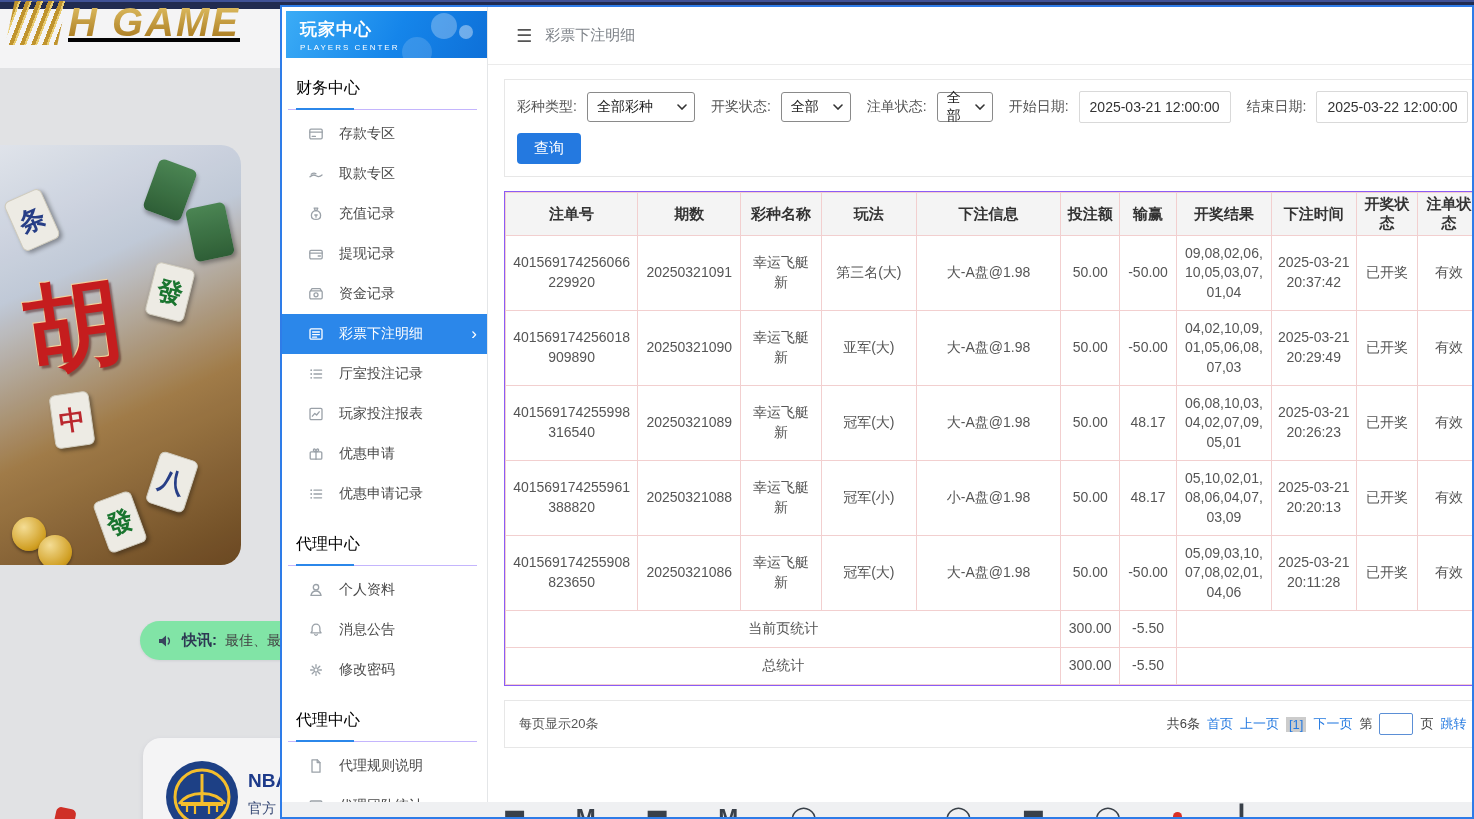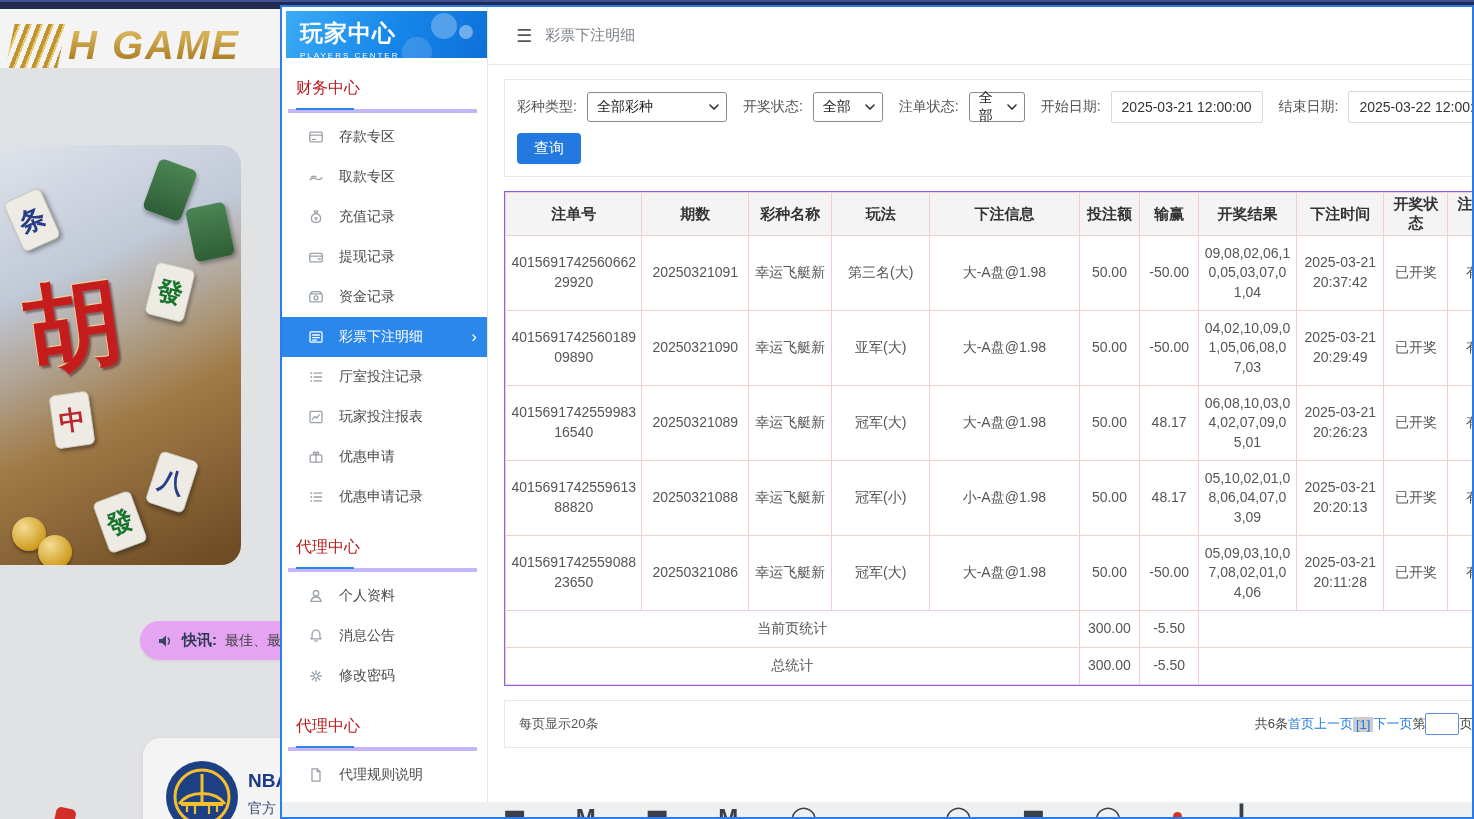--- a/index.html
+++ b/index.html
@@ -2,67 +2,67 @@
 <html><head>
 <meta charset="utf-8">
 <style>
   * { margin:0; padding:0; box-sizing:border-box; }
   html,body { width:1474px; height:819px; overflow:hidden; font-family:"Liberation Sans","DejaVu Sans",sans-serif; background:#ebecee; }
 
   
   .bg-page { position:absolute; inset:0; }
   .bg-topbar { position:absolute; left:0; top:0; width:100%; height:9px; background:#212c52; border-top:2px solid #41549b; }
   .bg-header { position:absolute; left:0; top:9px; width:100%; height:59px; background:#ffffff; }
-  .brand { position:absolute; left:10px; top:23px; display:flex; align-items:center; gap:6px; }
+  .brand { position:absolute; left:10px; top:0; display:flex; align-items:center; gap:6px;text-decoration:underline; }
   .brand-stripes { width:52px; height:44px; background:repeating-linear-gradient(100deg,#c99a2e 0 4px,#f3d472 4px 6px,transparent 6px 11px); transform:skewX(-12deg); }
   .brand-text { font-size:40px; font-weight:bold; font-style:italic; letter-spacing:2px;
     background:linear-gradient(#f0cf6d,#a87414); -webkit-background-clip:text; background-clip:text; color:transparent; }
   .bg-dim { position:absolute; inset:0; background:rgba(35,44,66,0.05); }
 
   
   .banner { position:absolute; left:0; top:145px; width:241px; height:420px; border-radius:0 20px 20px 0; overflow:hidden;
     background:linear-gradient(155deg,#e9edf4 0%,#c9d2e0 30%,#a78049 62%,#6e4a20 100%); }
   .tile { position:absolute; width:40px; height:54px; background:#f8f6ee; border:1px solid #d9d4c4; border-radius:6px;
     box-shadow:2px 3px 4px rgba(0,0,0,.35); display:flex; align-items:center; justify-content:center; font-size:26px; font-weight:bold; }
   .tile-back { position:absolute; width:40px; height:54px; background:linear-gradient(#4d8a55,#2f6236); border-radius:6px; box-shadow:2px 3px 4px rgba(0,0,0,.35); }
   .big-hu { position:absolute; left:26px; top:118px; font-size:96px; font-weight:bold; color:#ce1d1d;
     text-shadow:2px 3px 2px rgba(60,0,0,.45), -1px -1px 0 #ffd9a0; transform:rotate(-8deg); }
   .gold-coin { position:absolute; width:34px; height:34px; border-radius:50%; background:radial-gradient(circle at 35% 30%,#ffe79a,#d9a41f 70%,#9a6d08); box-shadow:0 2px 3px rgba(0,0,0,.4); }
 
   
-  .ticker { position:absolute; left:140px; top:621px; height:39px; width:220px; background:#f0abfc; border-radius:20px;
+  .ticker { position:absolute; left:140px; top:621px; height:39px; width:220px; background:#86efac; border-radius:20px;
     display:flex; align-items:center; gap:8px; padding:0 16px; box-shadow:0 1px 3px rgba(0,0,0,.08); }
   .ticker-label { font-size:15px; font-weight:bold; color:#2e3a55; }
   .ticker-text { font-size:14px; color:#444; white-space:nowrap; }
 
   
   .nba-card { position:absolute; left:143px; top:738px; width:260px; height:110px; background:#ffffff; border-radius:18px;
     box-shadow:0 2px 6px rgba(0,0,0,.08); }
   .nba-logo { position:absolute; left:22px; top:22px; }
   .nba-title { position:absolute; left:105px; top:32px; font-size:19px; font-weight:bold; color:#1d3c8f; }
   .nba-sub { position:absolute; left:105px; top:62px; font-size:14px; color:#374a77; }
   .red-logo { position:absolute; left:55px; top:808px; width:20px; height:20px; background:#d93025; border-radius:5px; transform:rotate(12deg); }
 
   
   .modal { position:absolute; left:280px; top:5px; width:1194px; height:814px; background:#ffffff;
     border:2px solid #2e7ce8; display:flex; overflow:hidden; }
 
   
   .sidebar { width:206px; border-right:1px solid #e4e6e8; flex-shrink:0; background:#fff; }
   .side-head { position:relative; margin:4px 0 0 4px; height:47px; overflow:hidden; padding:7px 0 0 14px;
     background:linear-gradient(115deg,#3bacf6 0%,#1585ea 55%,#0e70d8 100%); color:#fff; }
-  .side-head .t1 { font-size:23px; font-weight:bold; letter-spacing:1px; }
+  .side-head .t1 { font-size:17px; font-weight:bold; letter-spacing:1px; }
   .side-head .t2 { font-size:8px; letter-spacing:2px; margin-top:2px; }
   .side-head .deco1, .side-head .deco2, .side-head .deco3 { position:absolute; border-radius:50%; background:rgba(255,255,255,.28); }
   .side-head .deco1 { width:26px; height:26px; right:30px; top:2px; }
   .side-head .deco2 { width:14px; height:14px; right:14px; top:14px; background:rgba(255,255,255,.4); }
   .side-head .deco3 { width:30px; height:30px; right:55px; top:26px; background:rgba(255,255,255,.15); }
 
-  .side-sec { position:relative; margin:16px 10px 4px 6px; padding:4px 0 10px 8px; border-bottom:4px solid #c4b5fd;
-    color:#b91c1c; font-size:16px; }
+  .side-sec { position:relative; margin:16px 10px 4px 6px; padding:4px 0 10px 8px; border-bottom:1px solid #c4b5fd;
+    color:#000000; font-size:16px; }
   .side-sec::after { content:''; position:absolute; left:8px; bottom:-1px; width:58px; height:2px; background:#2b87ea; }
   .side-item { display:flex; align-items:center; gap:15px; height:40px; padding-left:26px; font-size:14px; color:#4a4a4a; cursor:pointer; position:relative; }
   .side-item .mi { display:inline-flex; color:#9aa1a8; }
   .side-item.active { background:#2b87ea; color:#ffffff; }
   .side-item.active .mi { color:#ffffff; }
   .side-item .chev { position:absolute; right:10px; font-size:17px; color:#fff; }
 
   
   .main { flex:1; position:relative; display:flex; flex-direction:column; }
   .topbar { height:58px; flex-shrink:0; display:flex; align-items:center; gap:13px; padding-left:28px; border-bottom:1px solid #ebebeb; }
@@ -86,21 +86,21 @@
   .table-wrap { margin-top:14px; border:1px solid #8b5cf6; }
   table.bet { width:100%; border-collapse:collapse; table-layout:fixed; }
   table.bet th { background:#f4f4f4; font-size:15px; font-weight:bold; color:#333; height:42px; border:1px solid #f2cfcf; padding:2px; }
   table.bet td { font-size:14px; color:#555; text-align:center; border:1px solid #f2cfcf; padding:4px 5px; background:#fff; line-height:1.4; }
   table.bet tbody.rows td { height:75px; }
   td.brk { word-break:break-all; }
   table.bet .stat-td { height:37px; }
 
   .footer-bar { margin-top:14px; border:1px solid #e7e7e7; display:flex; align-items:center; justify-content:space-between;
     padding:12px 14px; font-size:13px; color:#555; }
-  .pager { display:flex; align-items:center; gap:0; font-size:13px; color:#444;justify-content:center; }
+  .pager { display:flex; align-items:center; gap:7px; font-size:13px; color:#444;justify-content:center; }
   .pager a { color:#2479e0; text-decoration:none; cursor:pointer; }
   .pg-cur { background:#cccccc; color:#2479e0; padding:0 3px; }
   .jump-input { width:34px; height:22px; border:1px solid #5b8fd6; border-radius:2px; }
 
   
   .bottom-strip { position:absolute; left:0; right:0; bottom:0; height:15px; background:#eff0f2; z-index:6; overflow:hidden;
     display:flex; justify-content:center; gap:52px; padding-top:4px; align-items:flex-start; }
   .pf { font-size:24px; font-weight:bold; color:#394049; line-height:1; }
   .pf-dot { width:9px; height:9px; border-radius:50%; background:#d93025; margin-top:6px; }
 </style>
@@ -320,21 +320,21 @@
     <div class="topbar">
       <span class="hamburger">☰</span>
       <span class="topbar-title">彩票下注明细</span>
     </div>
 
     <div class="content">
 
       <div class="filter-box">
         <div class="filter-row">
           <span class="f-label">彩种类型:</span>
-          <span class="sel" style="width:140px;font-family:Liberation Serif, serif;">
+          <span class="sel" style="width:108px;font-family:Liberation Serif, serif;">
             <span>全部彩种</span>
             <svg width="10" height="6" viewBox="0 0 10 6">
                 <path d="M1 1l4 4 4-4" stroke="#333" stroke-width="1.6" fill="none" stroke-linecap="round"></path>
               </svg>
           </span>
           <span class="f-label">开奖状态:</span>
           <span class="sel" style="width:70px;">
             <span>全部</span>
             <svg width="10" height="6" viewBox="0 0 10 6">
                 <path d="M1 1l4 4 4-4" stroke="#333" stroke-width="1.6" fill="none" stroke-linecap="round"></path>

